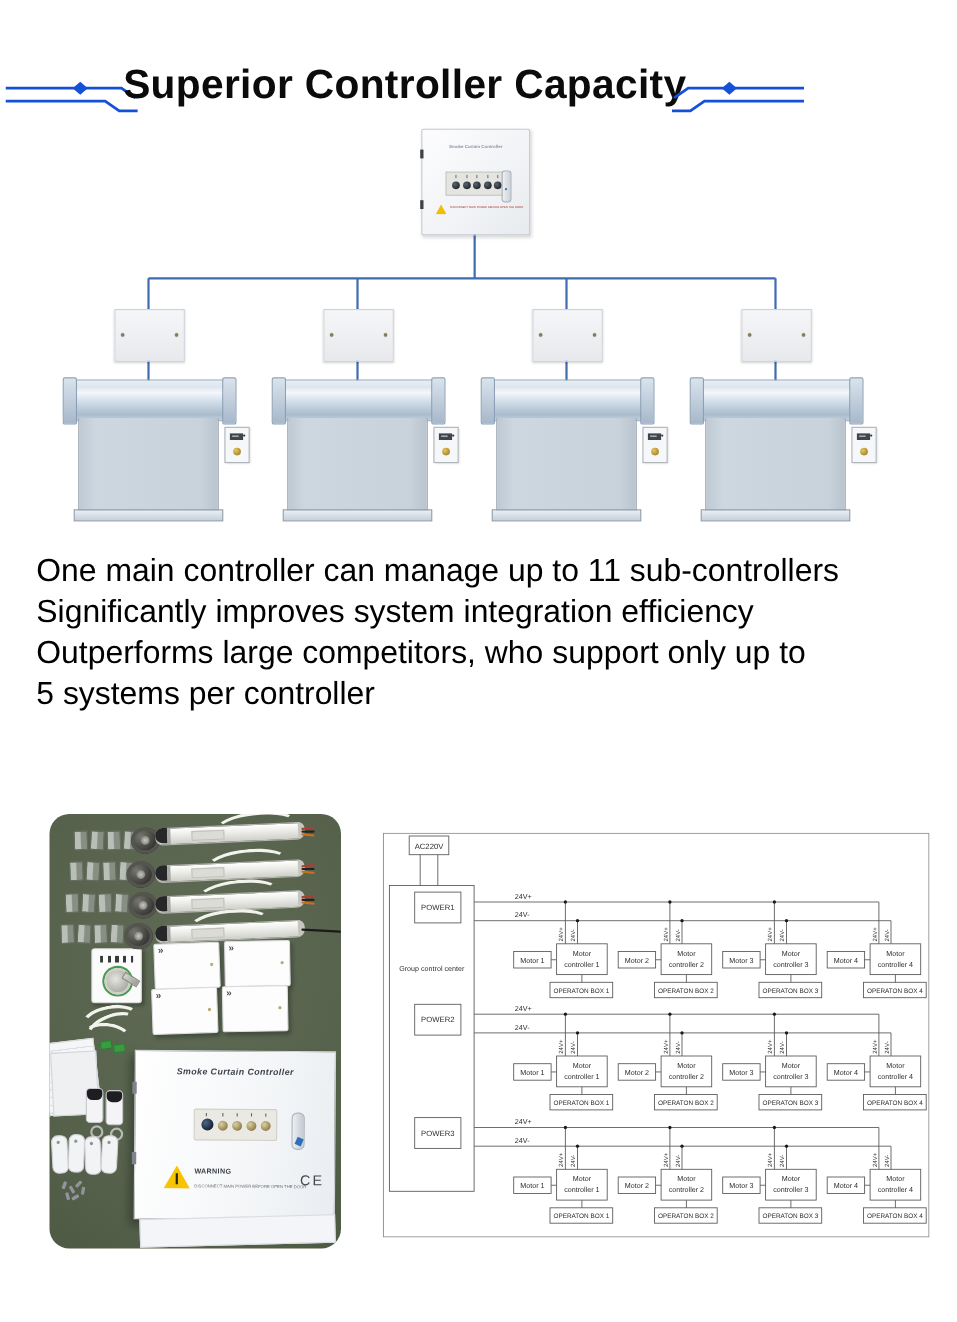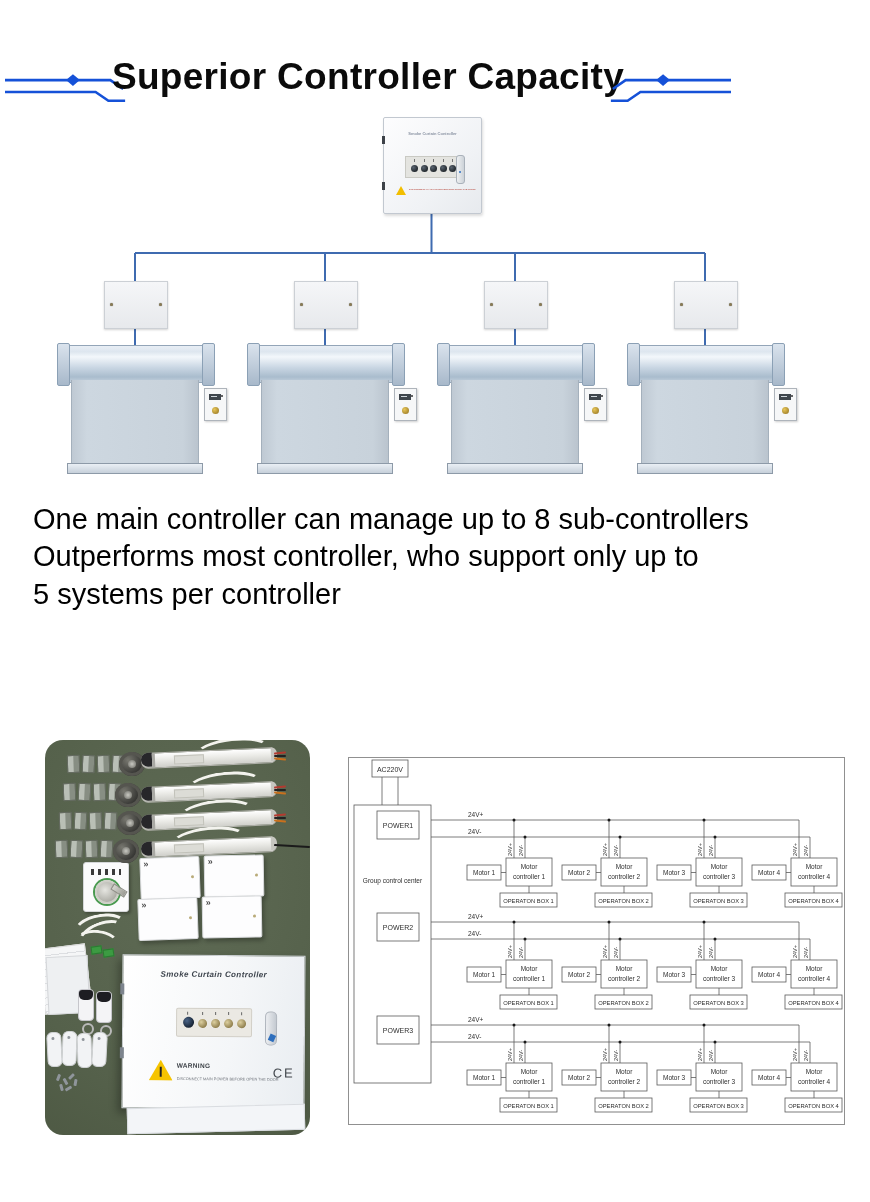--- a/index.html
+++ b/index.html
@@ -245,22 +245,23 @@
         <div class="cbar"></div>
         <div class="wswitch">
           <div class="ws-screen"></div>
           <div class="ws-btn"></div>
           <div class="ws-dot"></div>
         </div>
       </div>
     </div>
 
   <div class="features">
-    <p>One main controller can manage up to 8 sub-controllers</p>
-    <p>Outperforms most controller, who support only up to</p>
+    <p>One main controller can manage up to 11 sub-controllers</p>
+    <p>Significantly improves system integration efficiency</p>
+    <p>Outperforms large competitors, who support only up to</p>
     <p>5 systems per controller</p>
   </div>
 
   <div class="photo" id="photo">
     <div class="ph paper"></div>
     <div class="ph paper2"></div>
     <div class="ph keybox">
       <div class="kb-slots"></div>
       <div class="kb-dial"></div>
       <div class="kb-key"></div>

